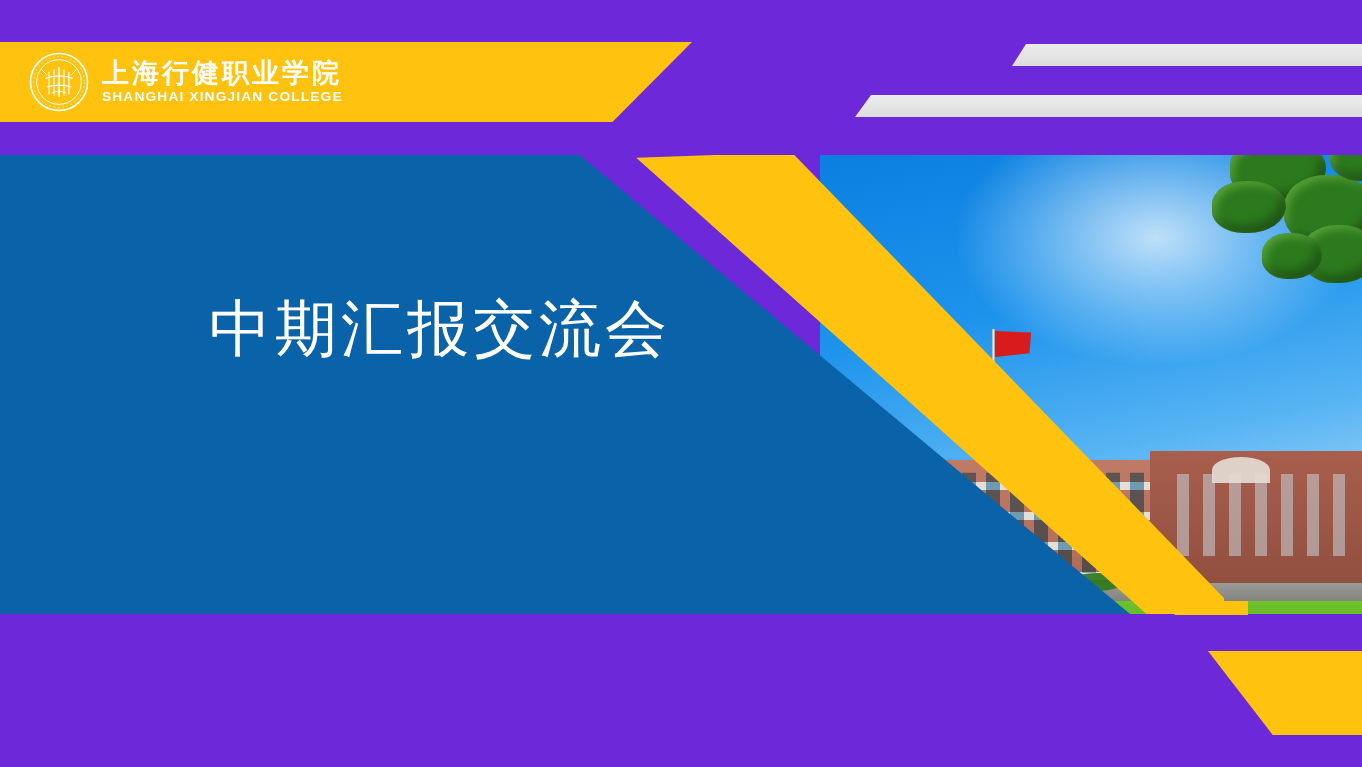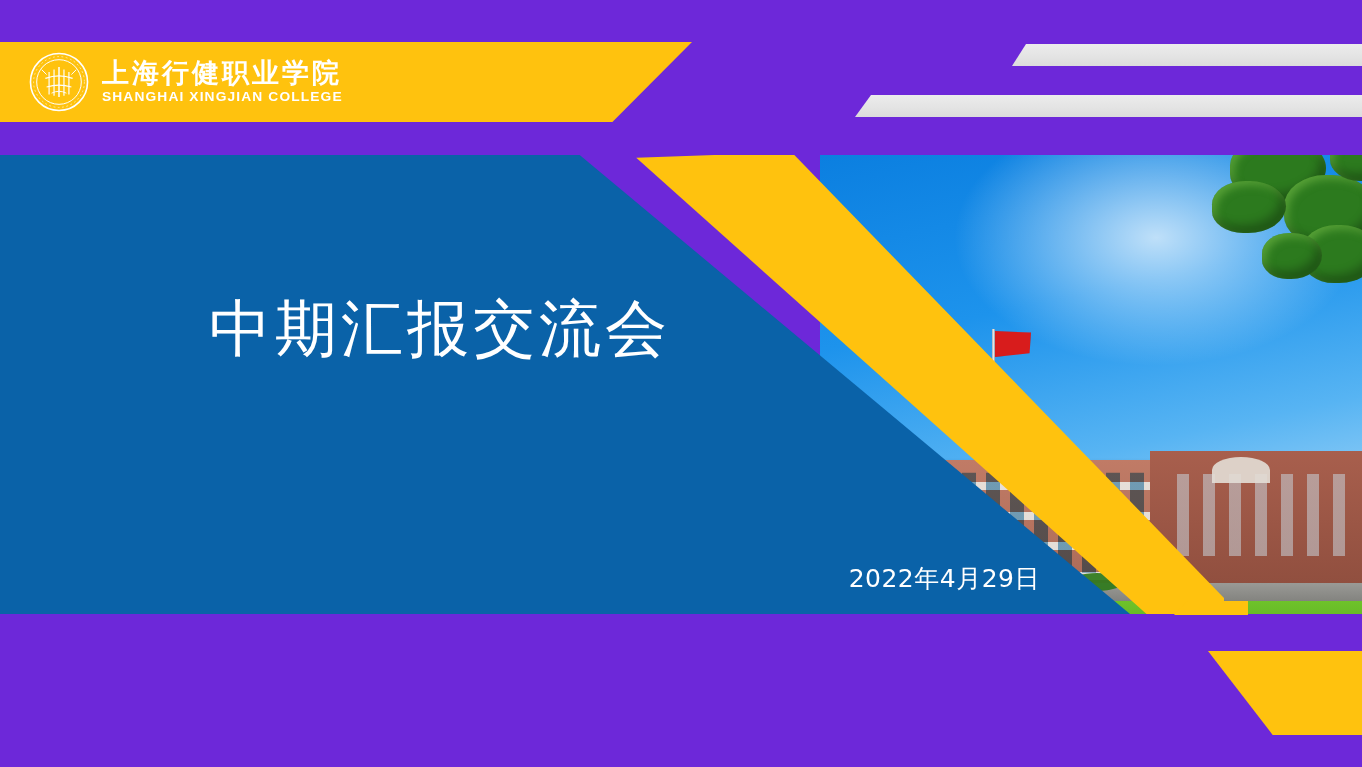--- a/index.html
+++ b/index.html
@@ -386,15 +386,14 @@
   <div class="blue-panel"></div>
 
   <div class="sliver-yellow"></div>
 
   <div class="bottom-yellow"></div>
 
   <div class="title-block">
     <div class="title-line">中期汇报交流会</div>
   </div>
 
-  <div class="date-text">2022年4月29日</div>
 
 </div>
 
 </body></html>

